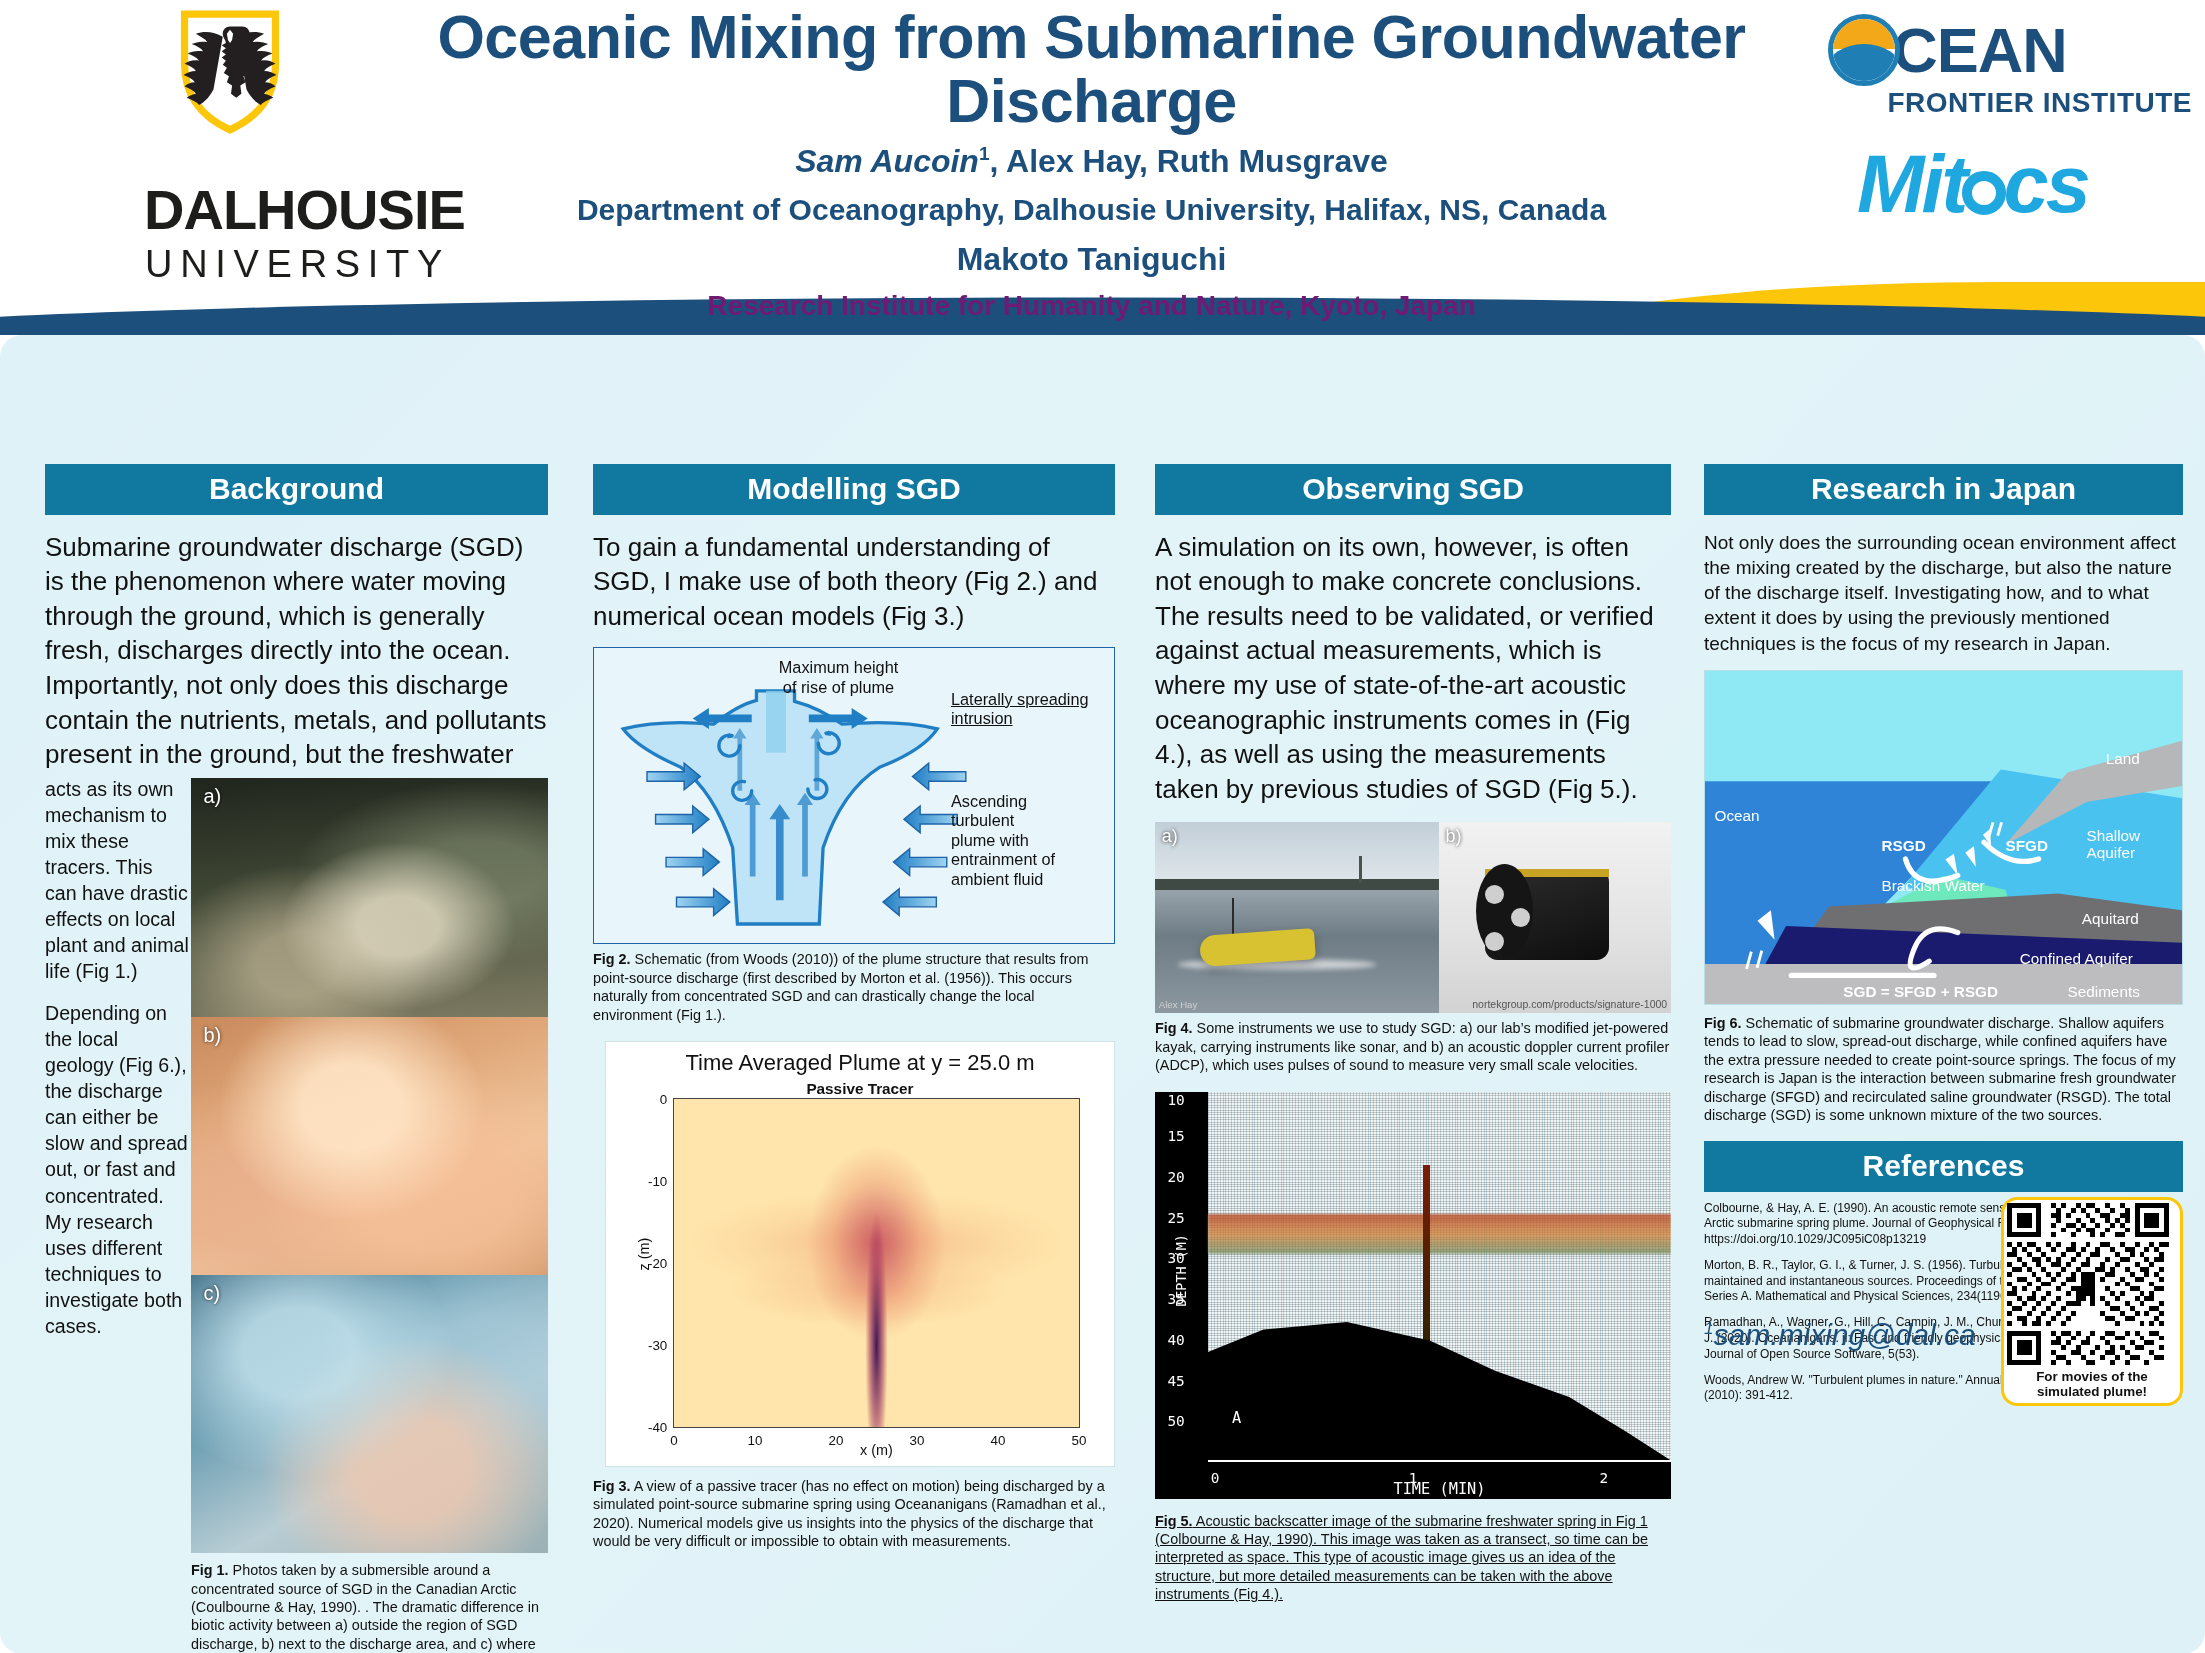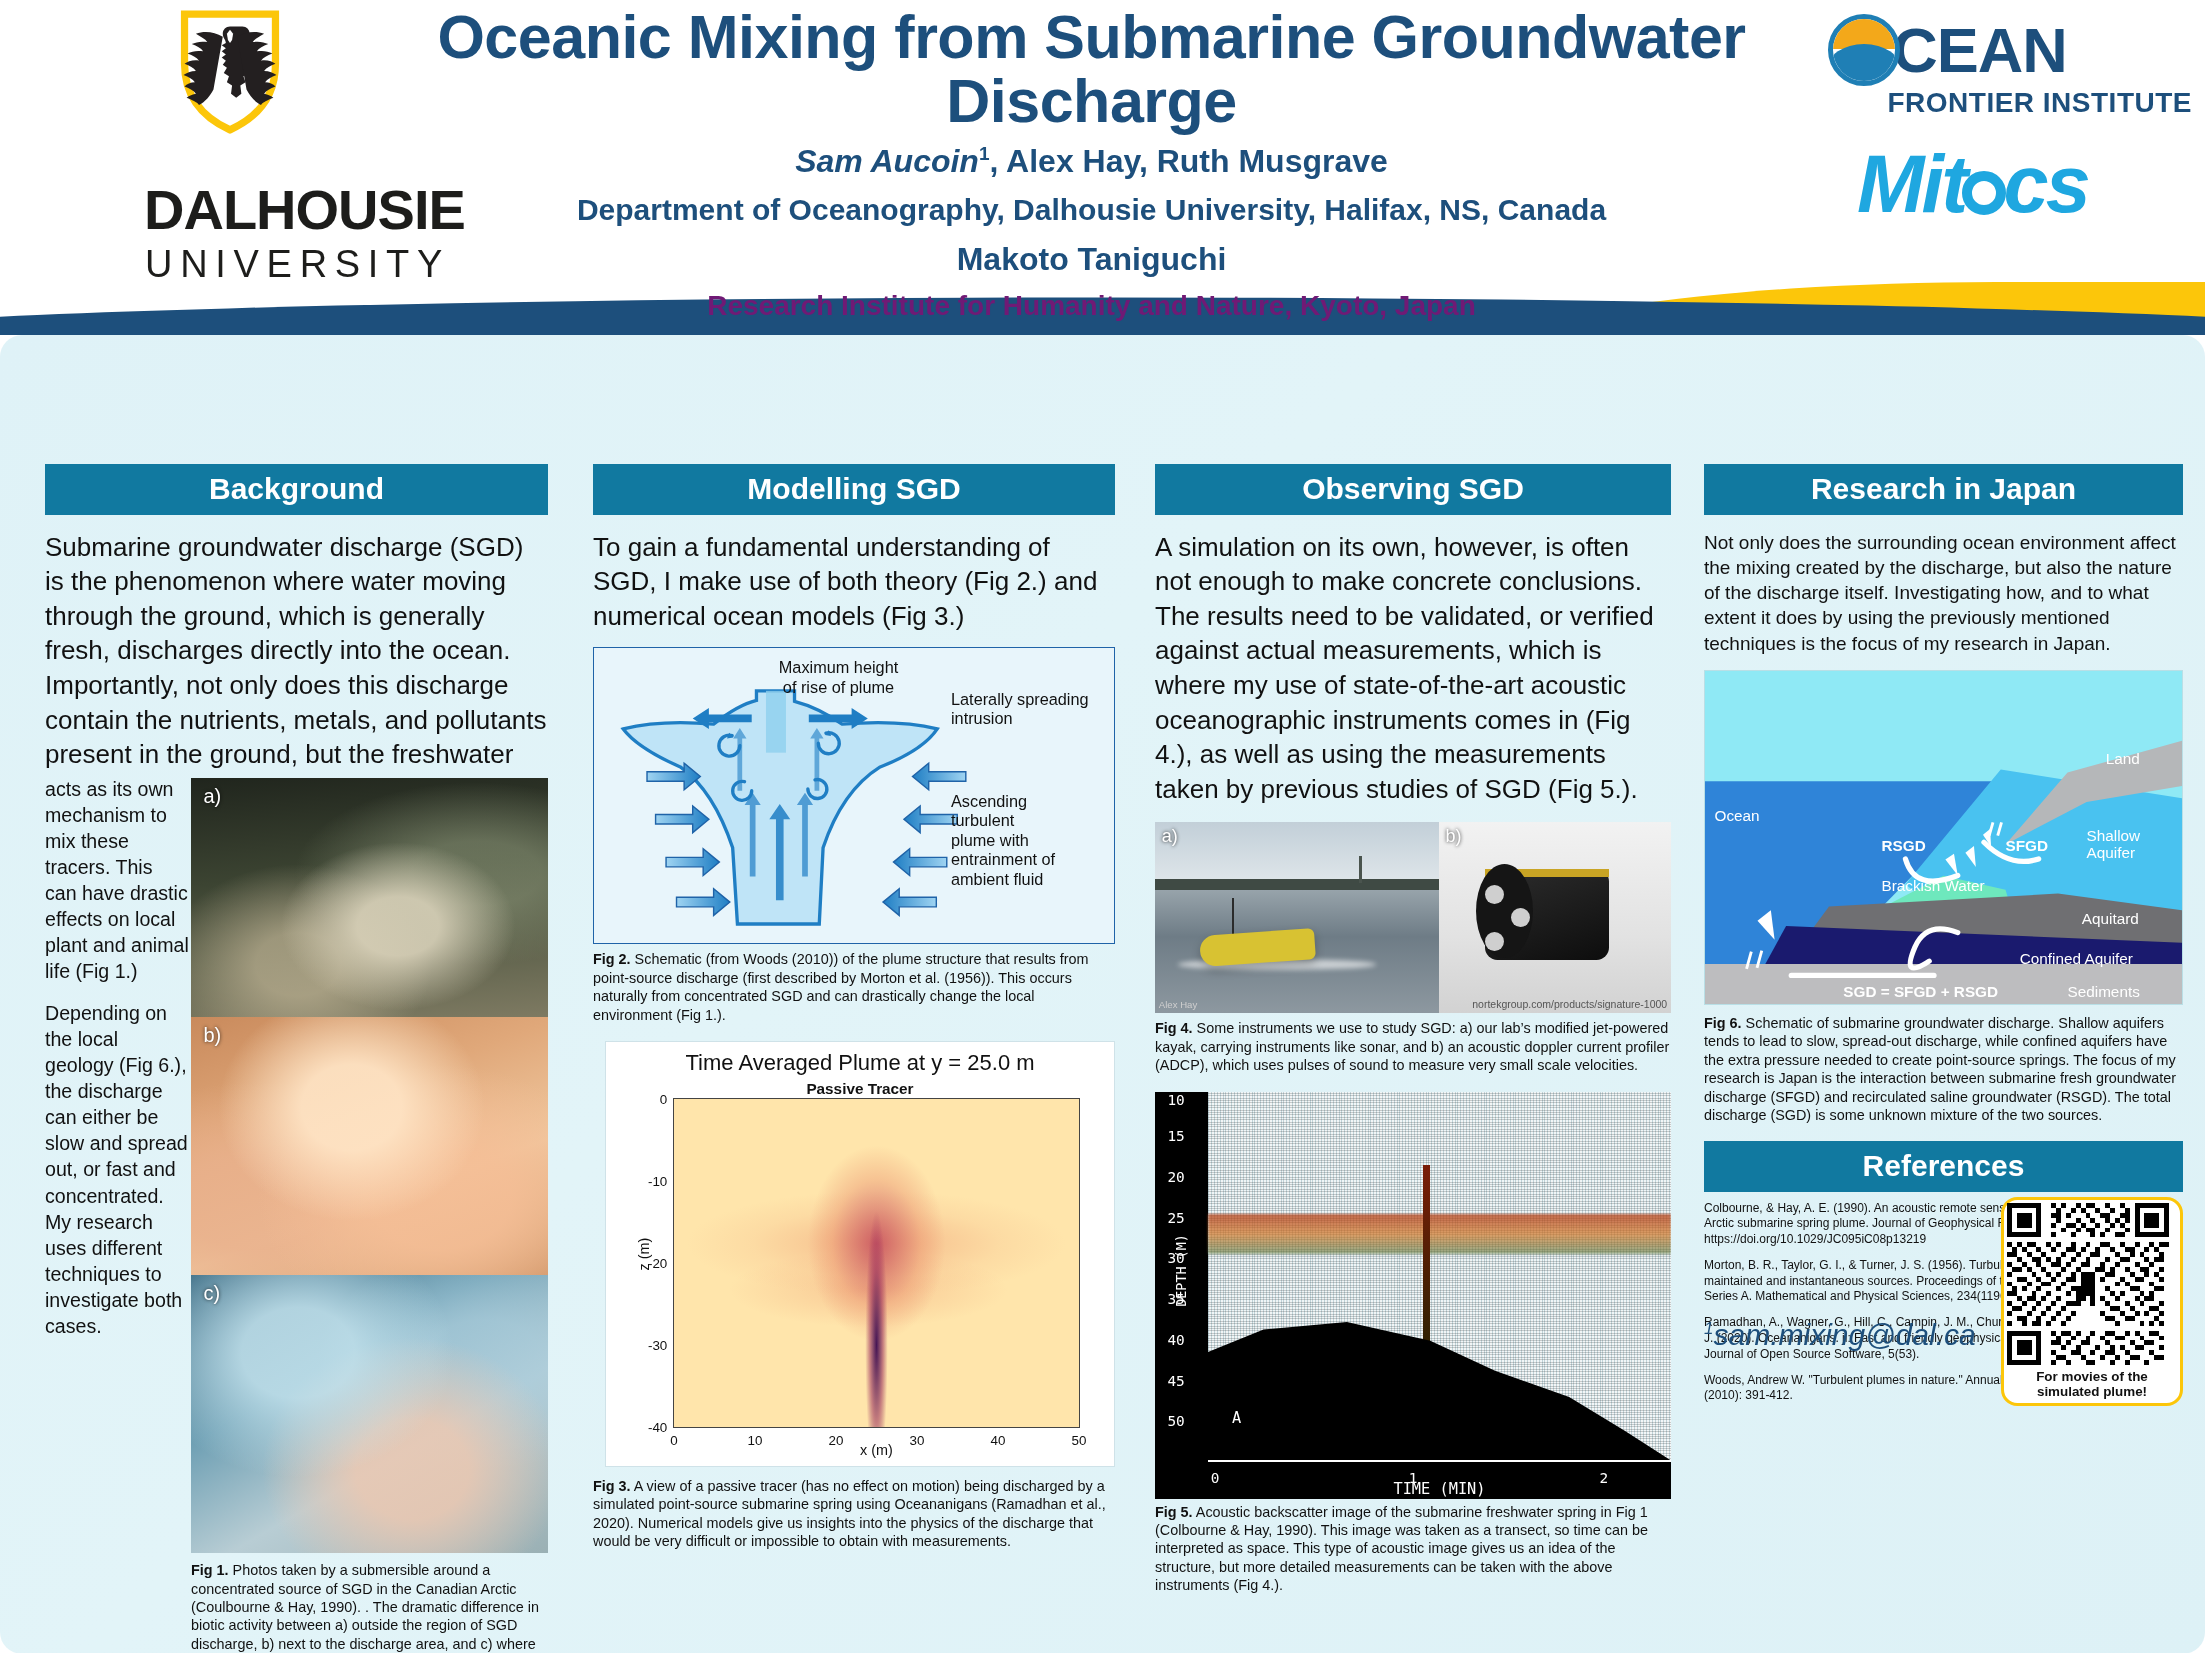--- a/index.html
+++ b/index.html
@@ -144,21 +144,21 @@
     text-shadow:0 0 3.8px rgba(0,0,0,.8);
   }
   
   #col2 { left:593px; width:522px; }
   #fig2-box {
     margin-top:13.4px; background:#e8f5fb; border:1.4px solid #1f63a8;
     height:297px; position:relative; overflow:hidden;
   }
   .f2-label { position:absolute; font-size:16.3px; line-height:1.2; color:#111; }
   #f2-max { left:144px; top:10.5px; text-align:center; width:201px; }
-  #f2-lat { left:357px; top:42px; width:144px; }
+  #f2-lat { left:357px; top:42px; width:144px;text-decoration:underline; }
   #f2-asc { left:357px; top:144px; width:144px; }
   #fig2-cap { margin-top:6.7px; }
   #fig3-box {
     margin-top:17px; background:#ffffff; border:1px solid #cfe2e8;
     height:426px; position:relative;margin-left:12px;
   }
   #f3-title { text-align:center; font-size:22px; color:#111; padding-top:7.7px; }
   #f3-sub { text-align:center; font-size:15.3px; font-weight:bold; color:#111; margin-top:3.8px; }
   #f3-plot {
     position:absolute; left:67px; top:56px; width:407px; height:330px;
@@ -219,21 +219,21 @@
   .f5-y { position:absolute; left:12.4px; font-size:14.4px; color:#ffffff;
     font-family:"DejaVu Sans Mono", monospace; transform:translateY(-50%);}
   .f5-x { position:absolute; bottom:12.4px; font-size:14.4px; color:#ffffff;
     font-family:"DejaVu Sans Mono", monospace; transform:translateX(-50%);}
   #f5-ylab { position:absolute; left:-10.5px; top:42%; font-size:13.4px; color:#fff;
     font-family:"DejaVu Sans Mono", monospace; transform:rotate(-90deg);}
   #f5-xlab { position:absolute; left:53px; right:0; bottom:1px; text-align:center;
     font-size:15.3px; color:#fff; font-family:"DejaVu Sans Mono", monospace;}
   #f5-A { position:absolute; left:77px; bottom:72px; font-size:15.3px; color:#fff;
     font-family:"DejaVu Sans Mono", monospace;}
-  #fig5-cap { margin-top:4px; }
+  #fig5-cap { margin-top:13px;text-decoration:underline; }
   
   #col4 { left:1704px; width:479px; }
   #col4 .body-text { font-size:19px; }
   #fig6-box { margin-top:14.4px; height:335px; position:relative; overflow:hidden;
     background:#8ee9f4; border:1px solid #b9dfe6;}
   #f6-sky { position:absolute; inset:0; background:#8fe9f5;}
   #f6-ocean { position:absolute; left:0; top:33%; width:100%; height:67%;
     background:#2f84d8; clip-path: polygon(0 0, 63% 0, 17% 100%, 0 100%);}
   #f6-shallow { position:absolute; left:0; top:28%; width:100%; height:72%;
     background:#49c2f0; clip-path: polygon(62% 2%, 100% 14%, 100% 70%, 76% 66%, 50% 62%, 42% 50%);}

